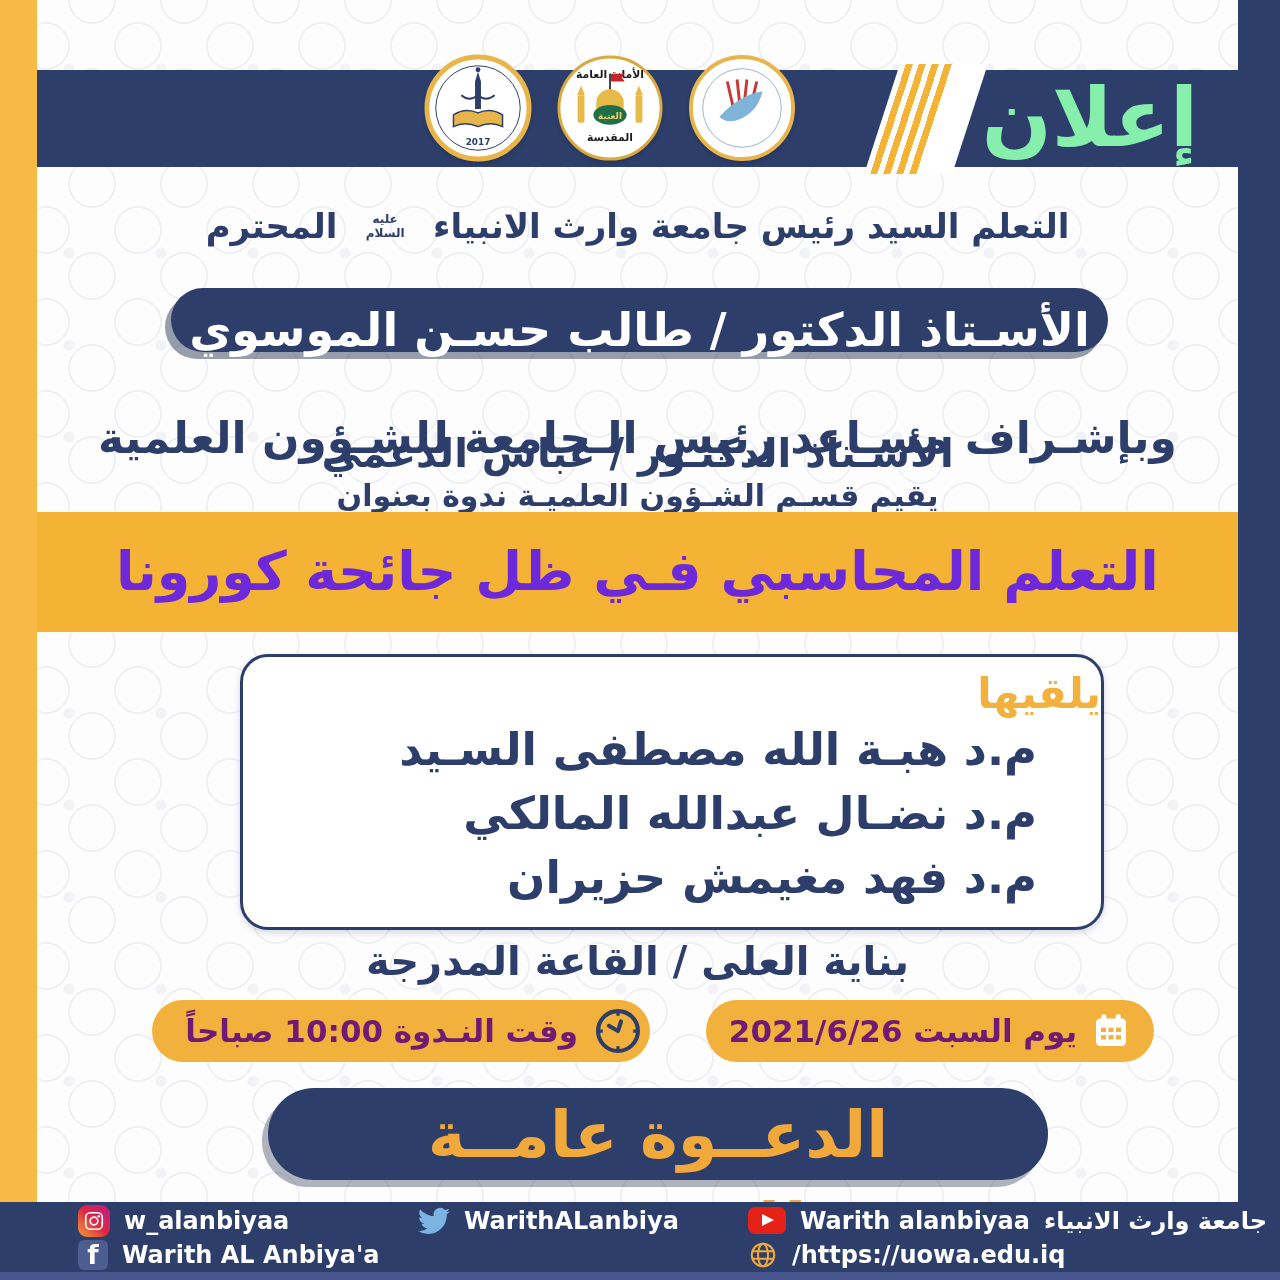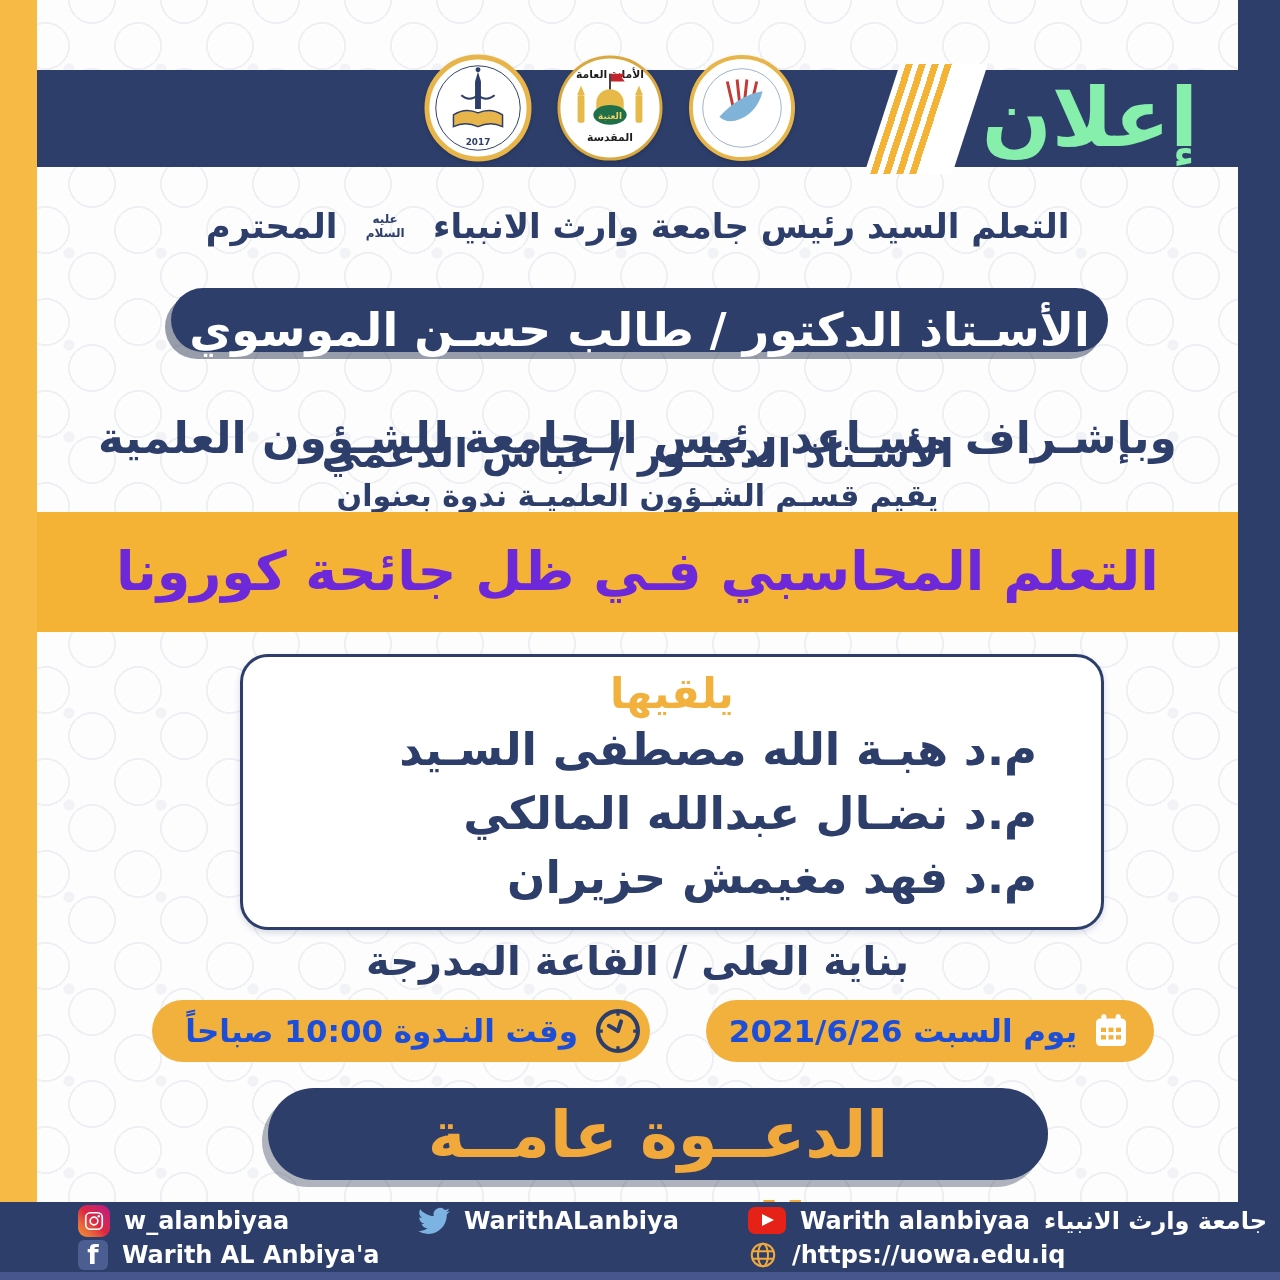--- a/index.html
+++ b/index.html
@@ -43,27 +43,27 @@
   .supervisor{top:430px;font-size:40px;}
   .organizer{top:478px;font-size:30px;}
   .title-band{
     position:absolute;left:37px;top:512px;width:1201px;height:120px;background:#f5b335;
     color:#6d28d9;font-size:54px;font-weight:bold;text-align:center;line-height:120px;direction:rtl;
   }
   .speakers-box{
     position:absolute;left:240px;top:654px;width:858px;height:270px;background:#ffffff;
     border:3px solid #2d3e6b;border-radius:28px;box-shadow:0 3px 6px rgba(45,62,107,0.18);
   }
-  .speakers-heading{margin-top:12px;text-align:center;font-size:42px;font-weight:bold;color:#f2b13c;direction:rtl;}
+  .speakers-heading{margin-top:12px;text-align:right;font-size:42px;font-weight:bold;color:#f2b13c;direction:rtl;}
   .speaker{direction:rtl;text-align:right;padding-right:64px;font-size:45px;font-weight:bold;color:#2d3e6b;line-height:1.42;}
   .venue{top:938px;font-size:40px;}
   .badge{
     position:absolute;top:1000px;height:62px;background:#f2b13c;border-radius:31px;
     display:flex;direction:rtl;align-items:center;gap:14px;
-    color:#1d4ed8;font-size:31px;font-weight:bold;text-align:center;
+    color:#701a75;font-size:31px;font-weight:bold;text-align:center;
   }
   .date-badge{left:706px;width:420px;justify-content:center;padding:0 14px;}
   .time-badge{left:152px;width:472px;padding:0 6px 0 20px;}
   .badge svg{flex:0 0 auto;}
   .invite-btn{
     position:absolute;left:268px;top:1088px;width:780px;height:92px;background:#2d3e6b;border-radius:46px;
     box-shadow:-6px 7px 0 rgba(28,39,70,0.35);border:none;cursor:pointer;
     color:#f2a93c;font-size:64px;font-weight:bold;text-align:center;line-height:92px;direction:rtl;
     font-family:"DejaVu Sans",sans-serif;
   }

